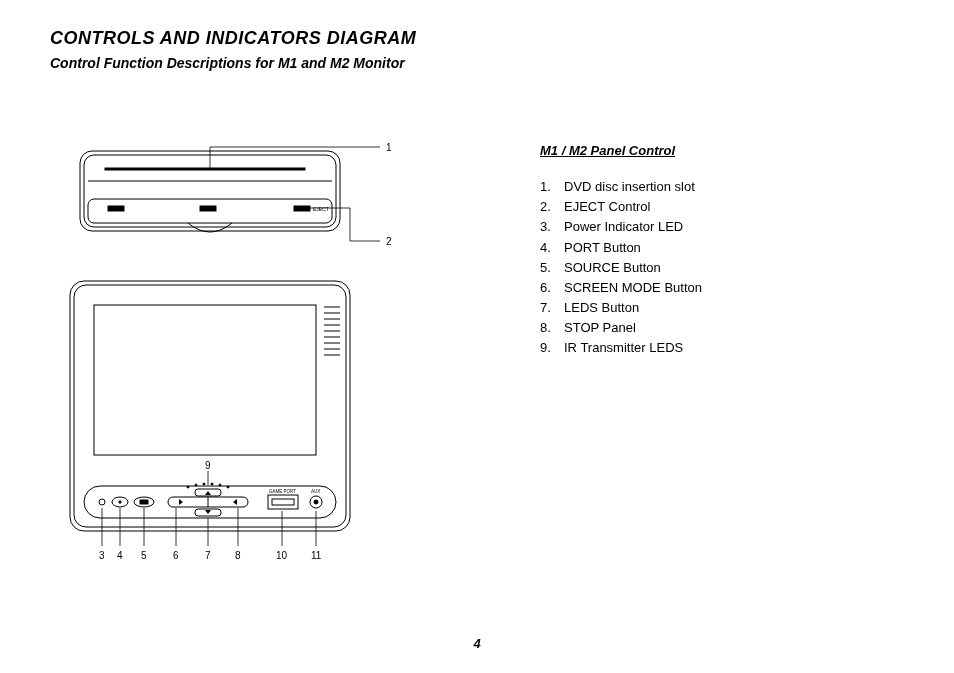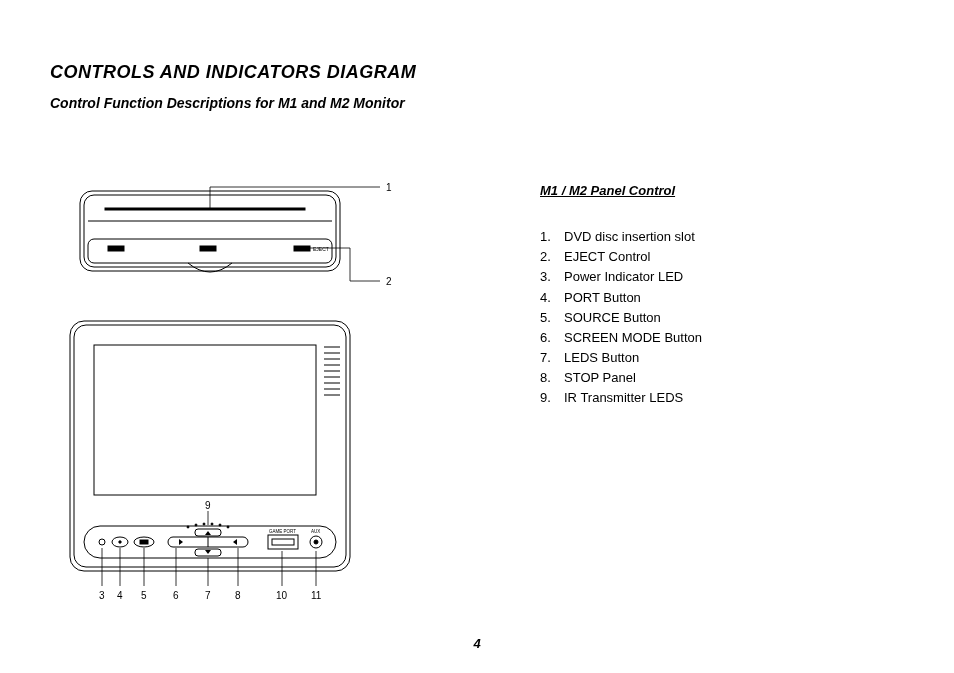--- a/index.html
+++ b/index.html
@@ -16,27 +16,26 @@
     width: 954px;
     height: 673px;
     box-sizing: border-box;
     padding: 28px 50px 20px 50px;
   }
   .title {
     font-size: 18px;
     font-weight: bold;
     font-style: italic;
     letter-spacing: 0.5px;
-    margin-top: 34px;
   }
   .subtitle {
     font-size: 14px;
     font-weight: bold;
     font-style: italic;
-    margin-top: 12px;
+    margin-top: 6px;
   }
   .content {
     display: flex;
     margin-top: 70px;
   }
   .left-col {
     width: 420px;
     flex: 0 0 420px;
   }
   .right-col {
@@ -44,21 +43,21 @@
     padding-left: 70px;
     padding-top: 0px;
     font-size: 13px;
     line-height: 1.55;
   }
   .legend-title {
     font-size: 13px;
     font-weight: bold;
     text-decoration: underline;
     font-style: italic;
-    margin-bottom: 26px;
+    margin-bottom: 16px;
   }
   .legend-list {
     list-style: none;
     padding: 0;
     margin: 0;
   }
   .legend-list li {
     display: flex;
   }
   .legend-list li .num {

